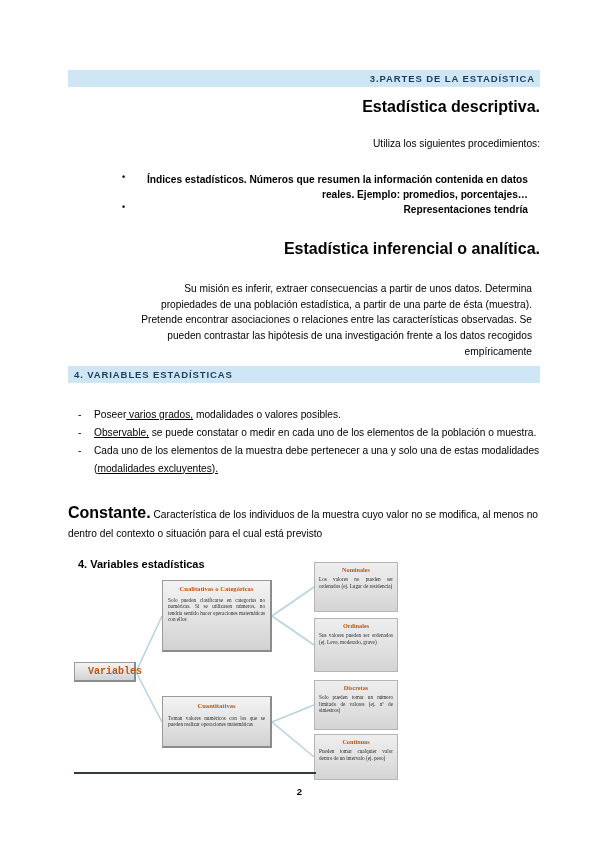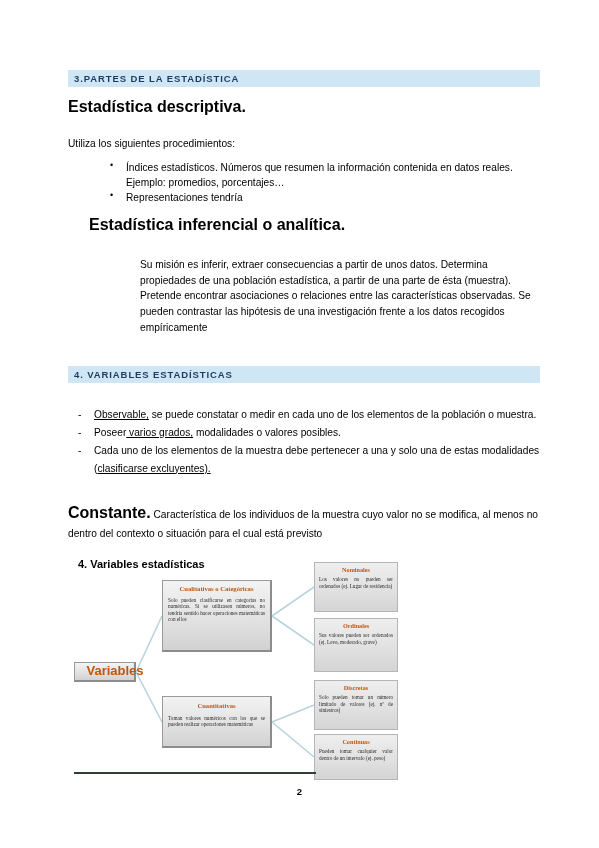--- a/index.html
+++ b/index.html
@@ -44,23 +44,24 @@
   }
   p.body {
     font-size: 10.2px;
     line-height: 1.55;
     margin: 0;
   }
   .indent1 { margin-left: 22px; }
   .indent2 { margin-left: 21px; }
 
   ul.bullets {
-    margin: 0;
+    margin: 12px;
     padding: 0;
     list-style: none;
+    font-weight: bold;
   }
   ul.bullets li {
     position: relative;
     font-size: 10.2px;
     line-height: 1.5;
     padding-left: 18px;
     margin-left: 40px;
   }
   ul.bullets li::before {
     content: "\2022";
@@ -170,22 +171,22 @@
     color: #2b2b2b;
     font-family: "Liberation Serif", serif;
     text-align: justify;
     line-height: 1.25;
   }
   #node-variables {
     left: 6px; top: 104px; width: 62px; height: 20px;
     display: flex; align-items: center; justify-content: center;
   }
   #node-variables .node-title {
-    font-size: 13px;
-    font-family: Liberation Sans, sans-serif;
+    font-size: 10px;
+    font-family: Liberation Mono, monospace;
     margin-left: 21px;
   }
   #node-cualitativas {
     left: 94px; top: 22px; width: 110px; height: 72px;
     padding: 4px 5px;
   }
   #node-cualitativas .node-title { font-size: 6.6px; }
   #node-cualitativas .node-body { font-size: 5.2px; margin-top: 4px; }
   #node-cuantitativas {
     left: 94px; top: 138px; width: 110px; height: 52px;
@@ -233,21 +234,21 @@
     font-size: 9.5px;
     font-weight: bold;
     color: #000;
   }
 </style>
 </head>
 <body>
 
 <div id="page">
 
-  <div class="content" style="top:70px;">
+  <div class="content" style="top:70px;text-align:right;">
 
     <div class="section-band">3.PARTES DE LA ESTADÍSTICA</div>
 
     <div style="height:11px"></div>
     <div class="bold-lead">Estadística descriptiva.</div>
 
     <div style="height:11px"></div>
 
     <div style="height:9px"></div>
     <p class="body indent1">Utiliza los siguientes procedimientos:</p>
@@ -267,27 +268,27 @@
 
 
   <div class="content" style="top:366px;">
     <div class="section-band">4. VARIABLES ESTADÍSTICAS</div>
 
     <div style="height:11px"></div>
 
     <div style="height:12px"></div>
     <ul class="dashes">
       <li>
+        <span>Poseer</span><span class="u"> varios grados,</span><span> modalidades o valores posibles.</span>
+      </li>
+      <li>
         <span class="u">Observable,</span><span> se puede constatar o medir en cada uno de los elementos de la población o muestra.</span>
       </li>
       <li>
-        <span>Poseer</span><span class="u"> varios grados,</span><span> modalidades o valores posibles.</span>
-      </li>
-      <li>
-        <span>Cada uno de los elementos de la muestra debe pertenecer a una y solo una de estas modalidades (</span><span class="u">clasificarse excluyentes).</span>
+        <span>Cada uno de los elementos de la muestra debe pertenecer a una y solo una de estas modalidades (</span><span class="u">modalidades excluyentes).</span>
       </li>
     </ul>
 
     <div style="height:24px"></div>
     <p class="body">
       <span class="bold-lead">Constante.</span><span> Característica de los individuos de la muestra cuyo valor no se modifica, al menos no dentro del contexto o situación para el cual está previsto</span>
     </p>
   </div>
 
   <div id="variables-diagram">

